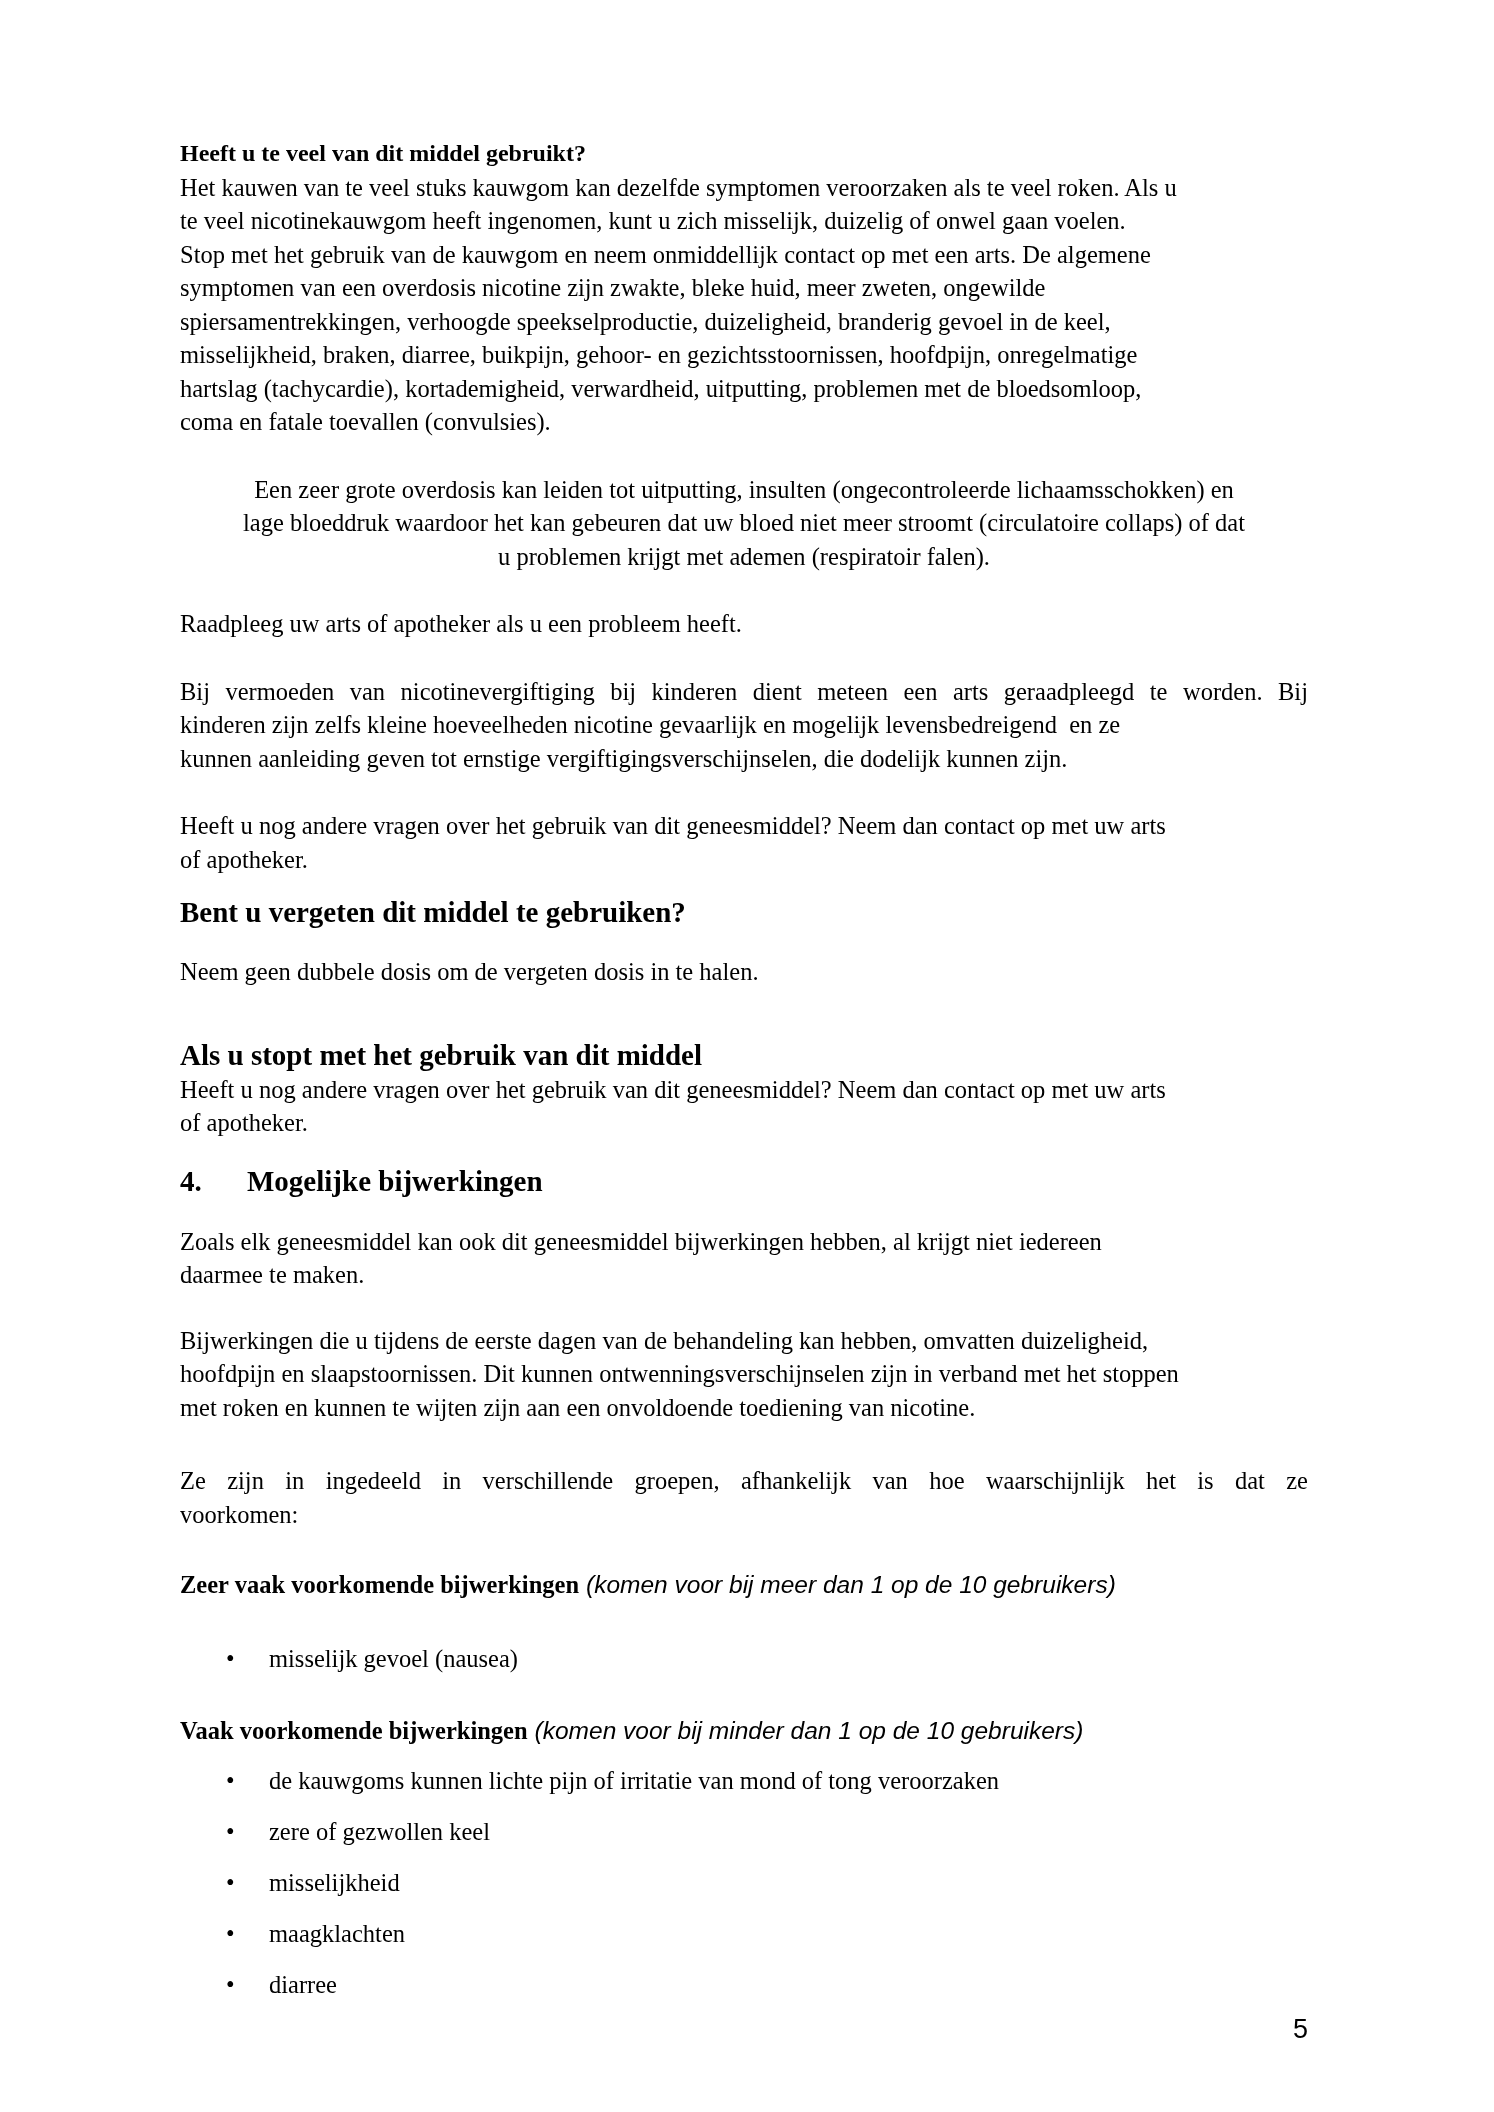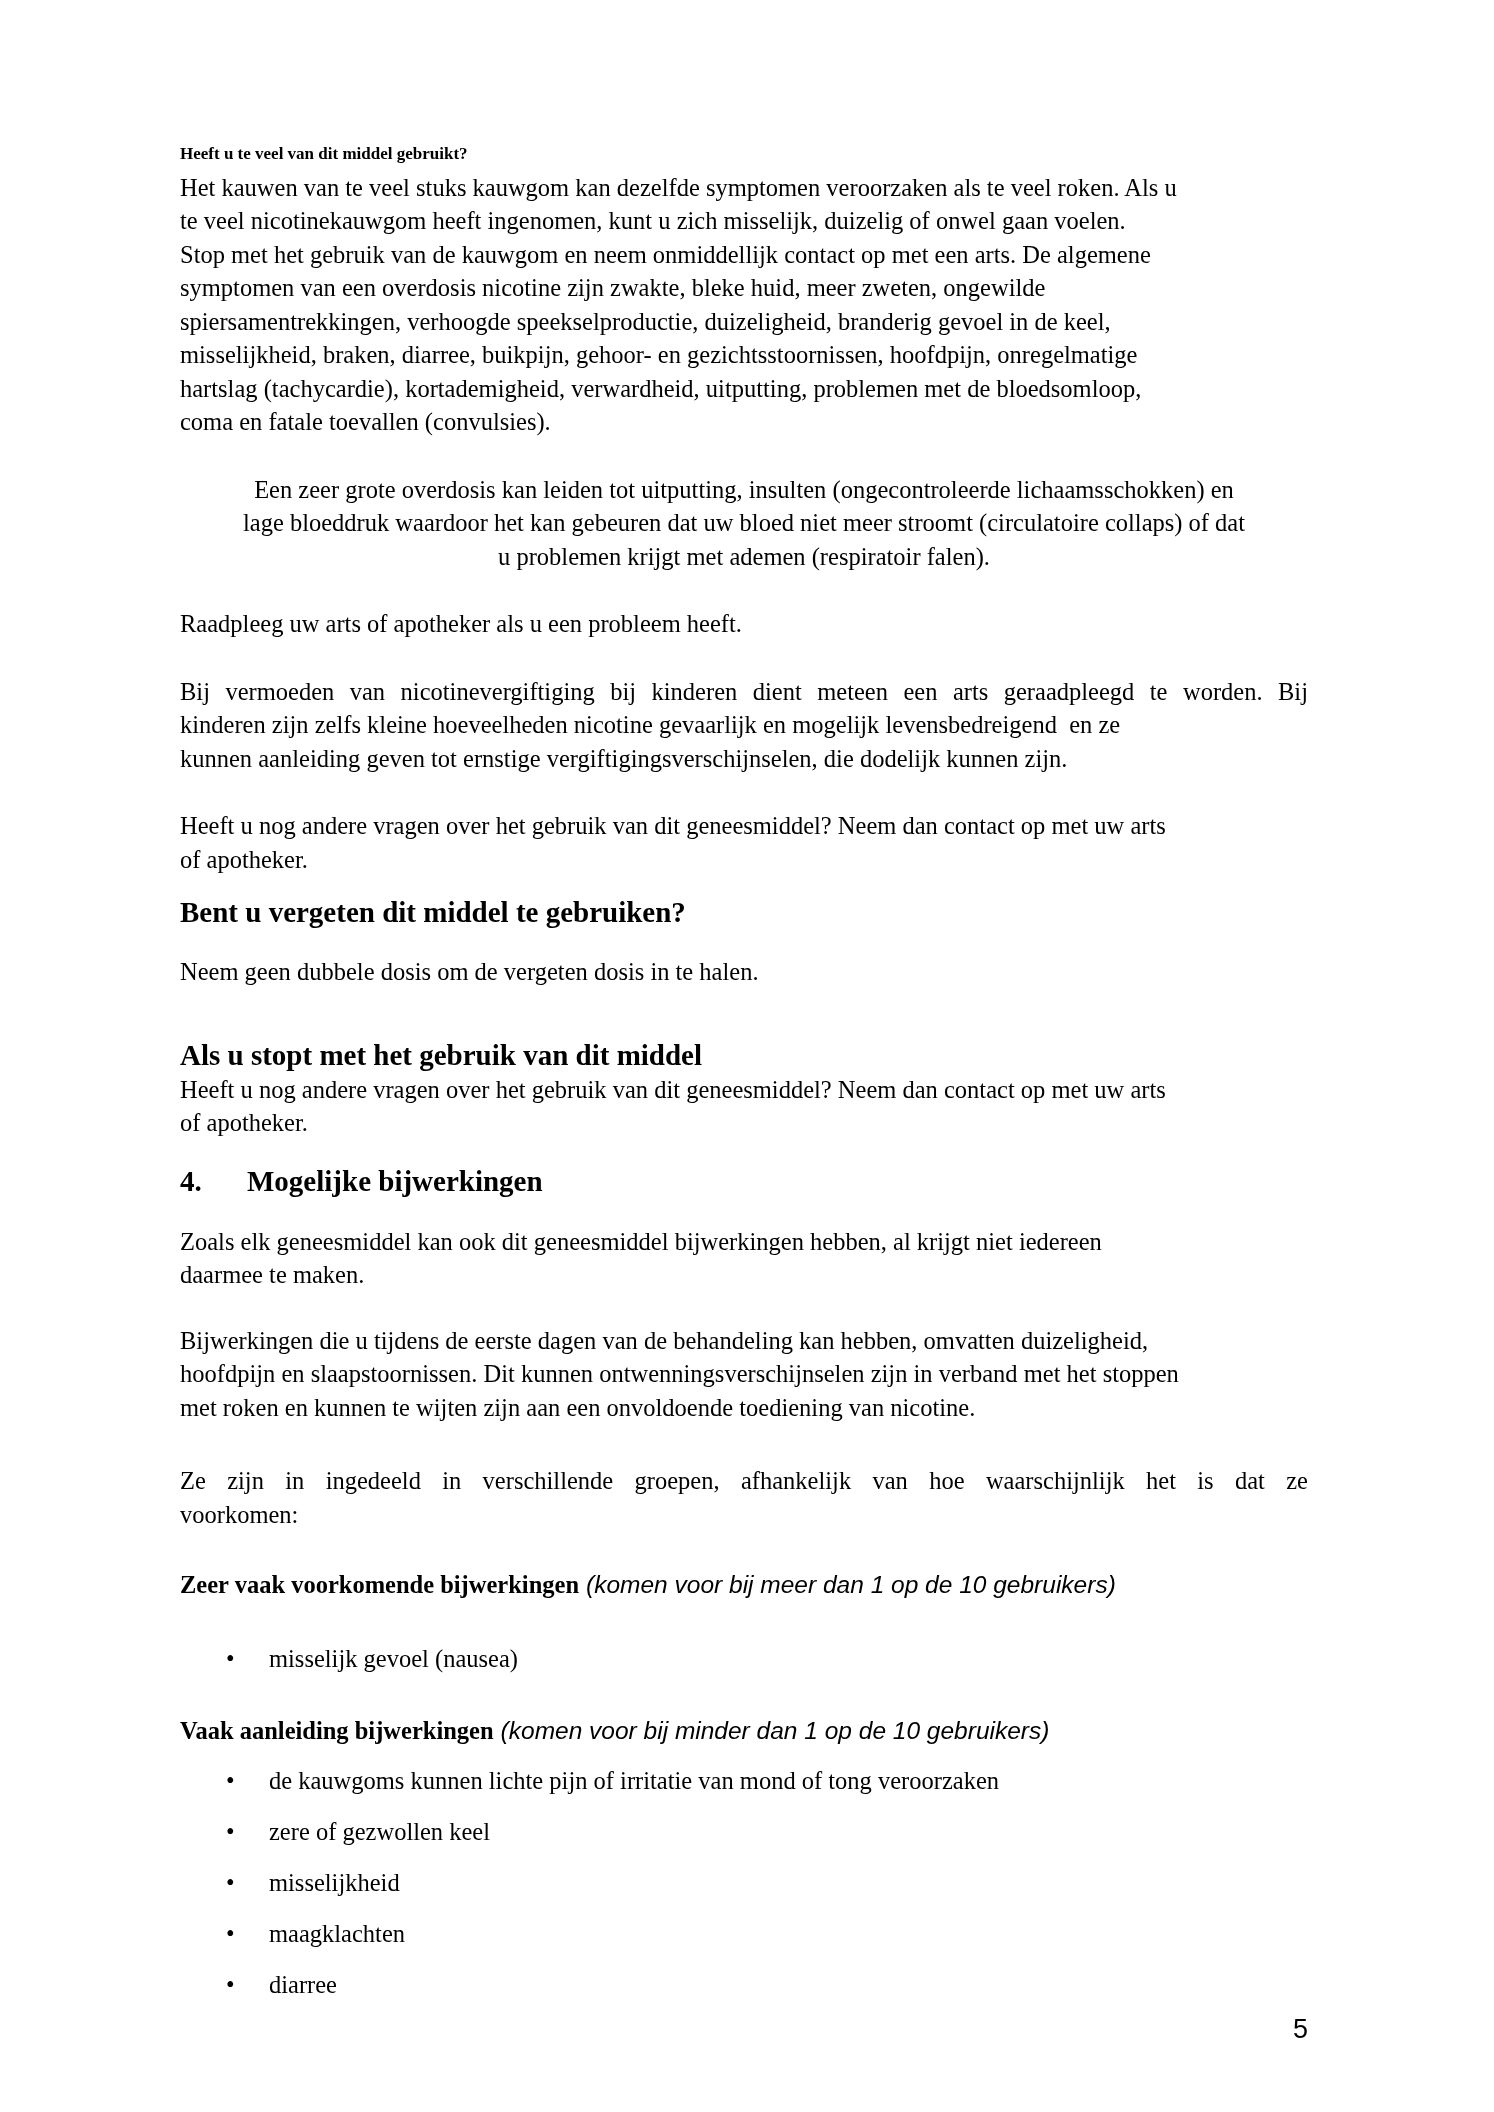--- a/index.html
+++ b/index.html
@@ -24,21 +24,21 @@
     line-height: 33.5px;
     white-space: pre;           
   }
   .line.just {
     white-space: normal;
     text-align: justify;
     text-align-last: justify;
   }
   
   .h-bold {
-    font-size: 17px;
+    font-size: 24px;
     line-height: 33.5px;
     font-weight: bold;
     white-space: pre;
   }
   
   .h-large, .h-num {
     font-size: 29px;
     line-height: 36px;
     font-weight: bold;
     white-space: pre;
@@ -154,21 +154,21 @@
         <div class="line">met roken en kunnen te wijten zijn aan een onvoldoende toediening van nicotine.</div>
       </div>
       <div class="para">
         <div class="line just">Ze zijn in ingedeeld in verschillende groepen, afhankelijk van hoe waarschijnlijk het is dat ze</div>
         <div class="line">voorkomen:</div>
       </div>
       <div class="h-mixed"><span class="h-mixed-bold">Zeer vaak voorkomende bijwerkingen</span><span class="h-mixed-italic">(komen voor bij meer dan 1 op de 10 gebruikers)</span></div>
       <ul class="blist">
         <li class="bullet-item"><span class="bullet-dot">•</span><span class="bullet-text">misselijk gevoel (nausea)</span></li>
       </ul>
-      <div class="h-mixed"><span class="h-mixed-bold">Vaak aanleiding bijwerkingen</span><span class="h-mixed-italic">(komen voor bij minder dan 1 op de 10 gebruikers)</span></div>
+      <div class="h-mixed"><span class="h-mixed-bold">Vaak voorkomende bijwerkingen</span><span class="h-mixed-italic">(komen voor bij minder dan 1 op de 10 gebruikers)</span></div>
       <ul class="blist">
         <li class="bullet-item"><span class="bullet-dot">•</span><span class="bullet-text">de kauwgoms kunnen lichte pijn of irritatie van mond of tong veroorzaken</span></li>
         <li class="bullet-item"><span class="bullet-dot">•</span><span class="bullet-text">zere of gezwollen keel</span></li>
         <li class="bullet-item"><span class="bullet-dot">•</span><span class="bullet-text">misselijkheid</span></li>
         <li class="bullet-item"><span class="bullet-dot">•</span><span class="bullet-text">maagklachten</span></li>
         <li class="bullet-item"><span class="bullet-dot">•</span><span class="bullet-text">diarree</span></li>
       </ul>
       <div class="page-number">5</div>
   </main>
 </div>

